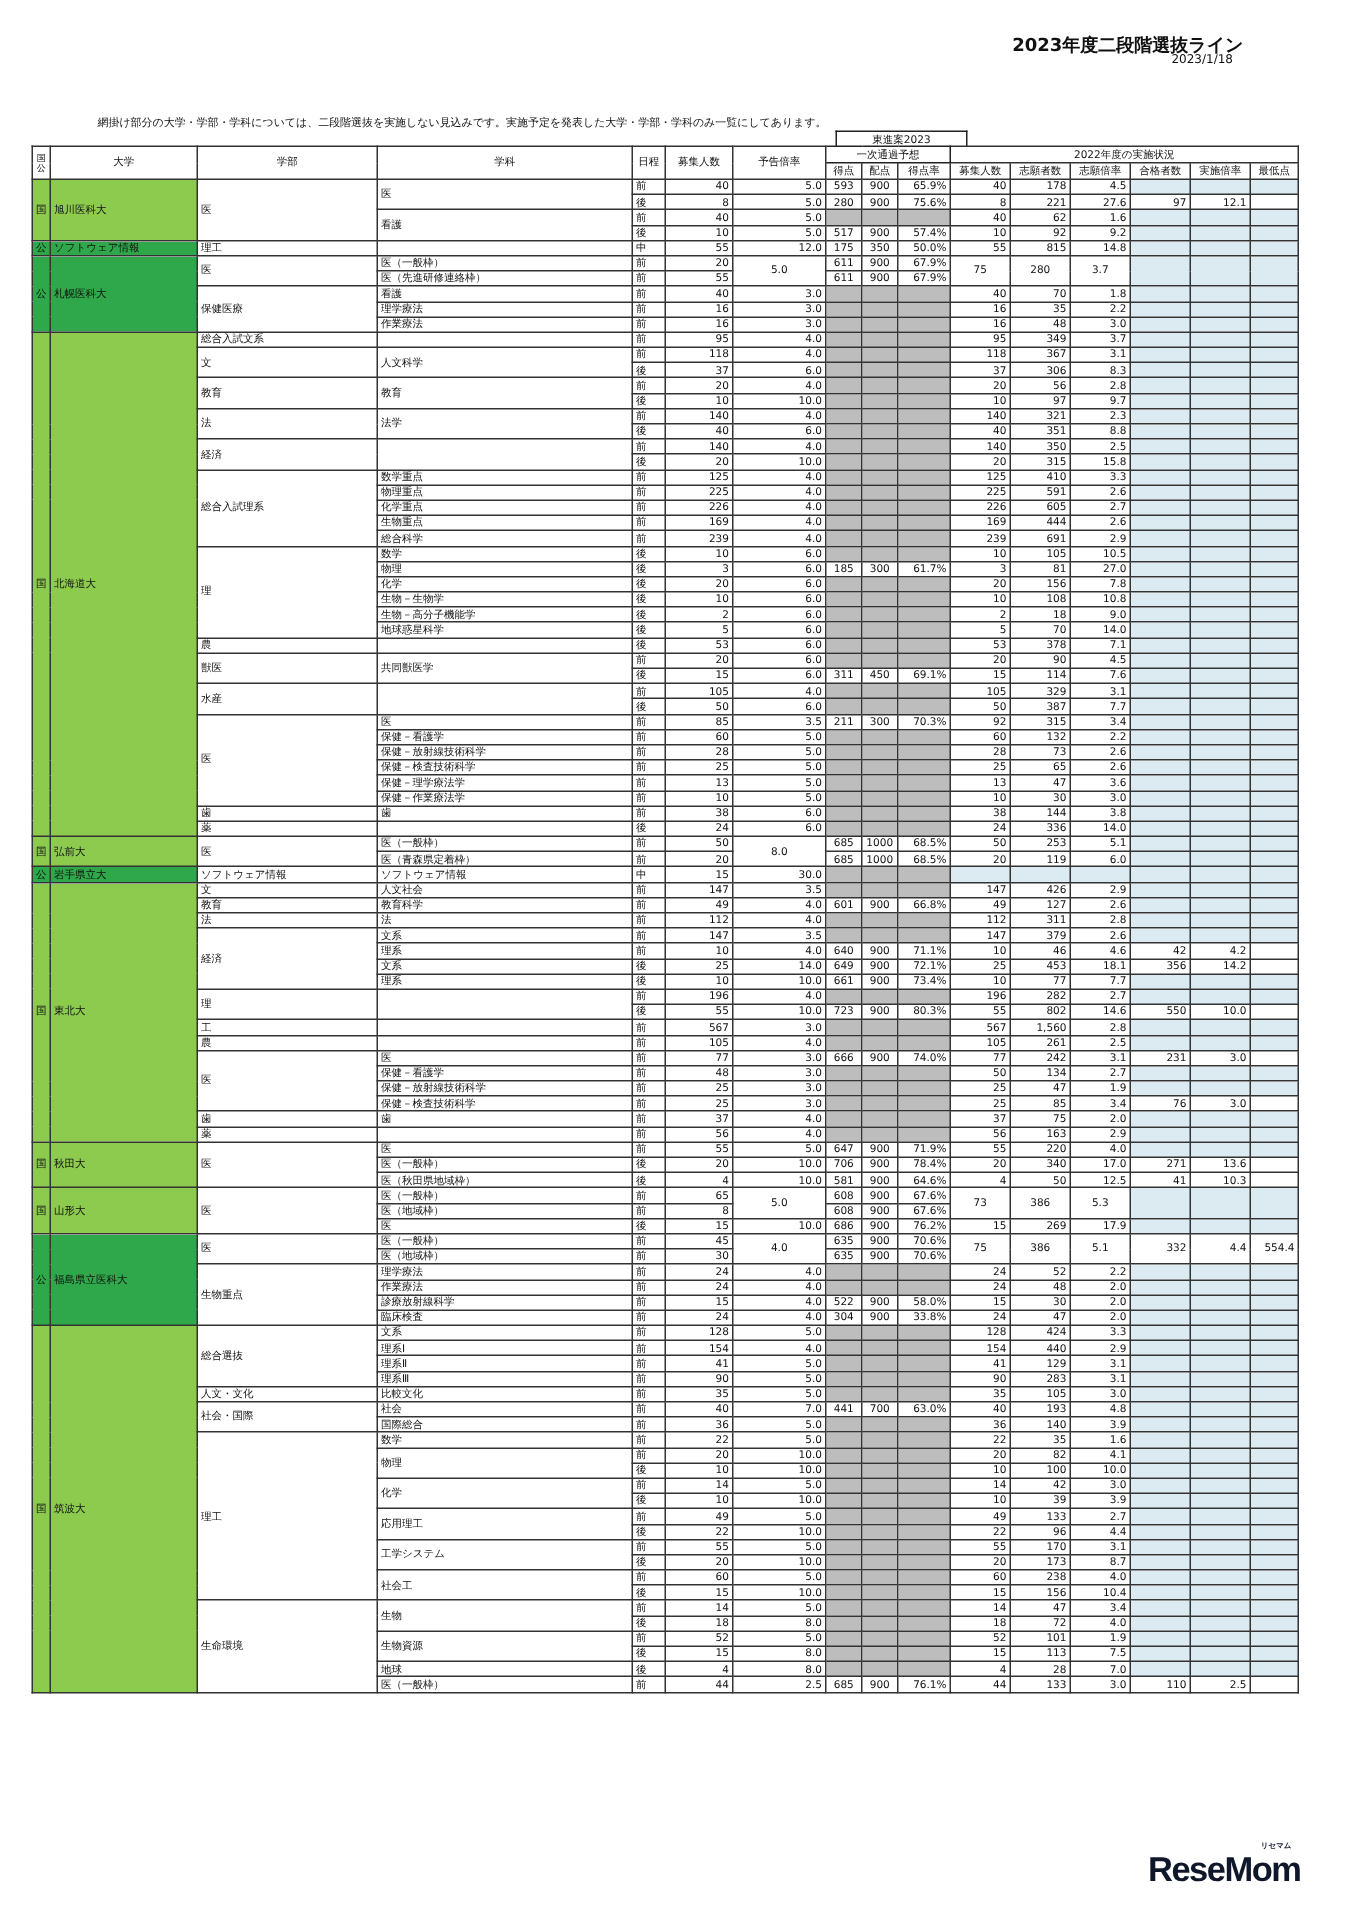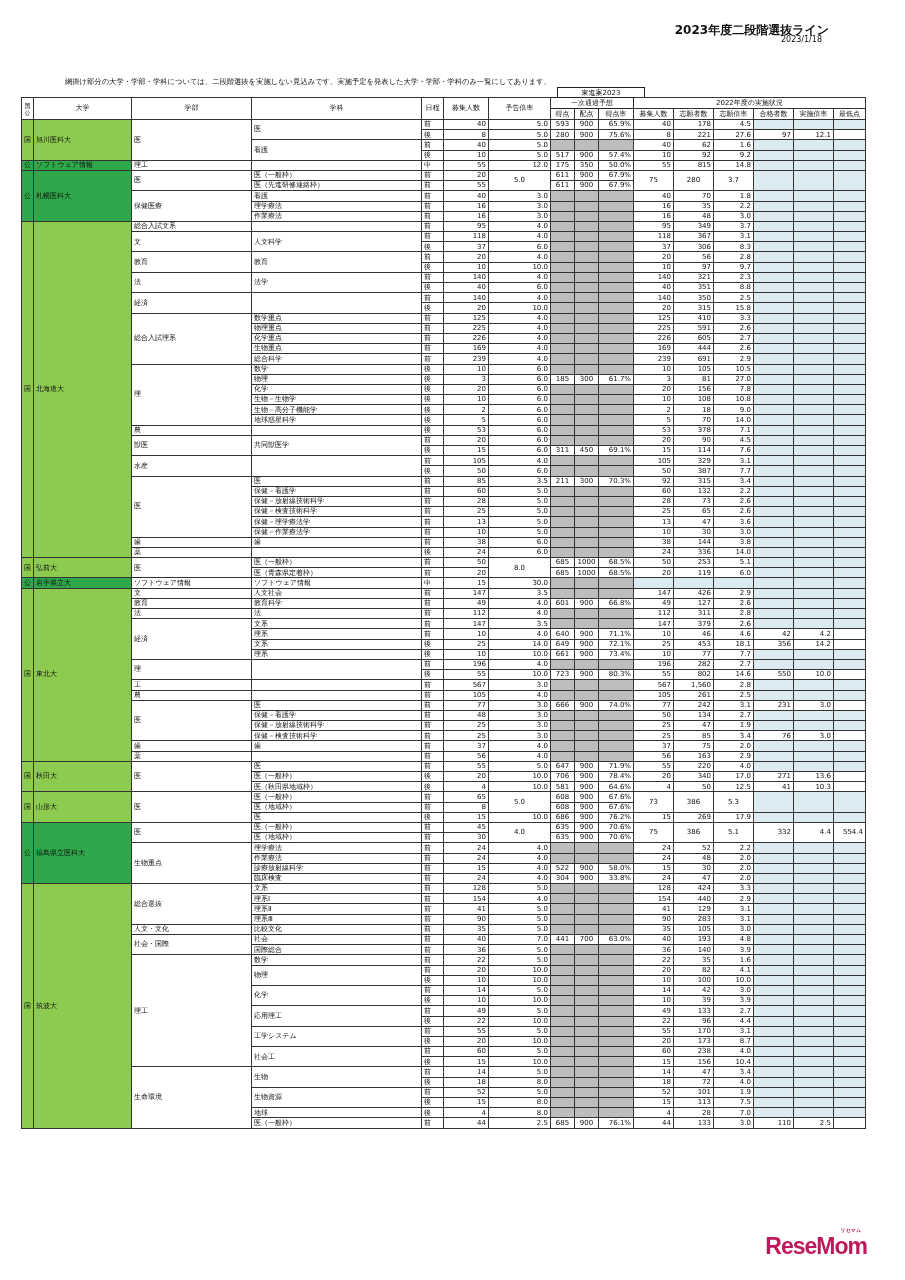--- a/index.html
+++ b/index.html
@@ -12,21 +12,21 @@
   table.main td,table.main th{border:1px solid #333;padding:0 2px;height:9.2px;line-height:8.5px;white-space:nowrap;overflow:hidden;font-weight:normal;}
   table.main th{font-size:7px;text-align:center;height:10px;}
   .num{text-align:right;}
   .ctr{text-align:center;}
   .gray{background:#bdbdbd;}
   .blue{background:#dcebf2;}
   .nat{background:#8dcb4f;}
   .pub{background:#2ea84a;}
   .univ-name{font-weight:bold;}
   .sep td{border-top:2px solid #333;}
-  .logo{position:absolute;right:38px;bottom:20px;font-size:23px;font-weight:bold;color:#be185d;letter-spacing:-1px;font-family:"Liberation Sans",sans-serif;}
+  .logo{position:absolute;right:38px;bottom:20px;font-size:23px;font-weight:bold;color:#0f172a;letter-spacing:-1px;font-family:"Liberation Sans",sans-serif;}
   .logo small{position:absolute;right:6px;top:-6px;font-size:5px;letter-spacing:0;}
 </style>
 </head>
 <body>
 
 <div class="title">2023年度二段階選抜ライン</div>
 <div class="date">2023/1/18</div>
 <div class="note">網掛け部分の大学・学部・学科については、二段階選抜を実施しない見込みです。実施予定を発表した大学・学部・学科のみ一覧にしてあります。</div>
 <div class="toshin">東進案2023</div>
 

